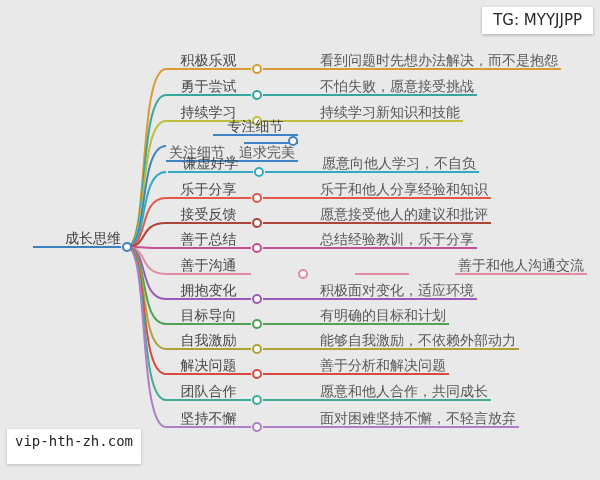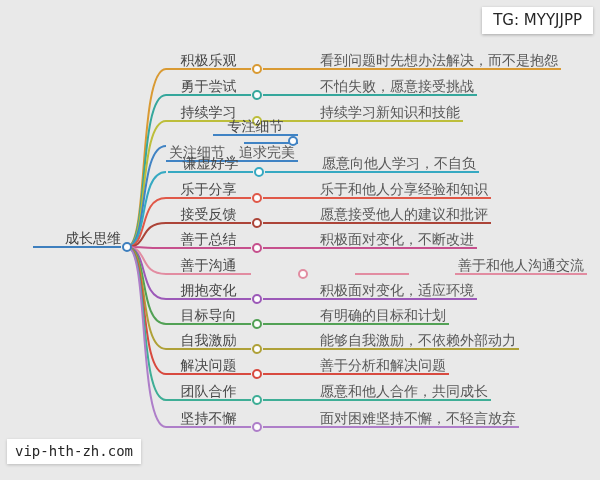--- a/index.html
+++ b/index.html
@@ -64,21 +64,21 @@
     z-index: 5;
   }
   .wm-top {
     top: 7px; right: 7px;
     padding: 4px 11px 5px;
     font-size: 15px;
     box-shadow: 0 1px 3px rgba(0,0,0,.28);
   }
   .wm-bottom {
     bottom: 16px; left: 7px;
-    padding: 4px 8px 5px;
+    padding: 4px 8px 15px;
     font-size: 14px;
     font-family: "DejaVu Sans Mono", "Liberation Mono", monospace;
     box-shadow: 0 1px 3px rgba(0,0,0,.2);
   }
 </style>
 </head>
 <body>
 
 <svg id="curves" width="600" height="480" viewBox="0 0 600 480">
     <path d="M 127 247 C 149 247, 138 69, 166 69" stroke="#D99A33" stroke-width="2" fill="none"></path>
@@ -149,21 +149,21 @@
   <span class="b-label">接受反馈</span>
   <span class="dot"></span>
   <span class="b-link"></span>
   <span class="b-desc">愿意接受他人的建议和批评</span>
 </div>
 
 <div class="branch" style="left: 166px; top: 231px; --c: #C6508D;">
   <span class="b-label">善于总结</span>
   <span class="dot"></span>
   <span class="b-link"></span>
-  <span class="b-desc">积极面对变化，不断改进</span>
+  <span class="b-desc">总结经验教训，乐于分享</span>
 </div>
 
 <div class="branch" style="left: 166px; top: 257px; gap: 46px; --c: #E28CA1;">
   <span class="b-label">善于沟通</span>
   <span class="dot"></span>
   <span class="b-link"></span>
   <span class="b-desc">善于和他人沟通交流</span>
 </div>
 
 <div class="branch" style="left: 166px; top: 282px; --c: #9C59B8;">

